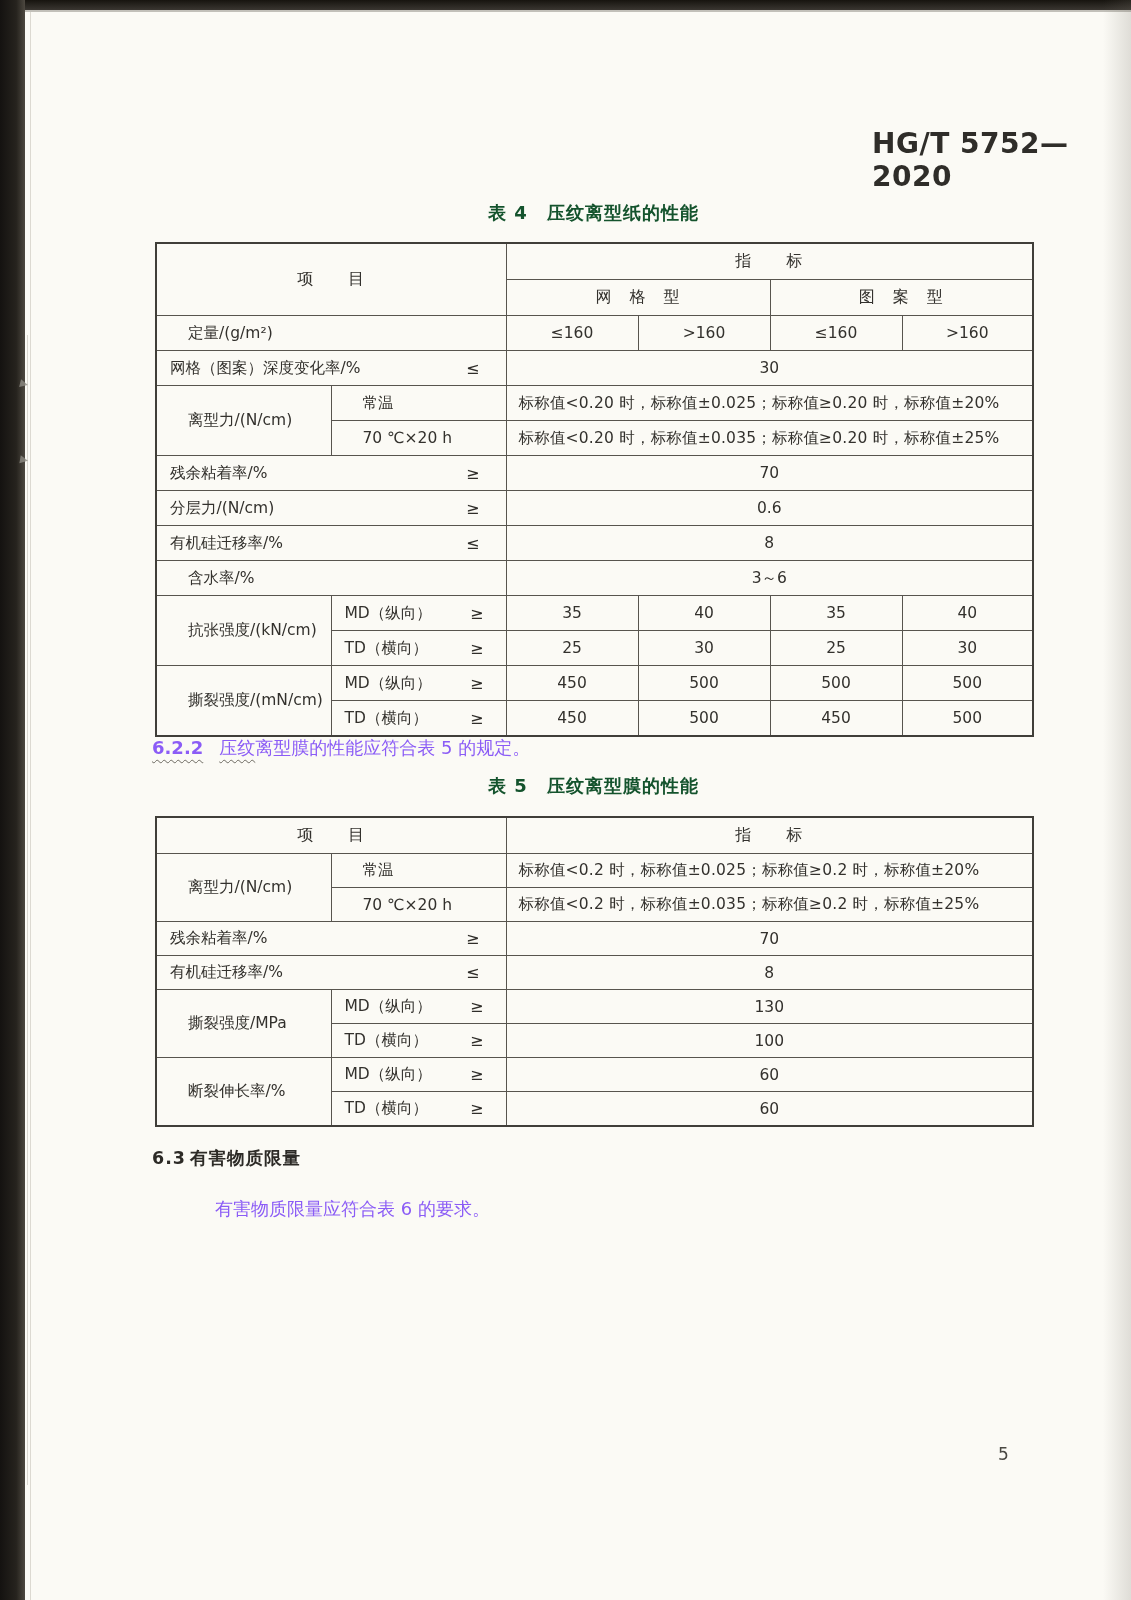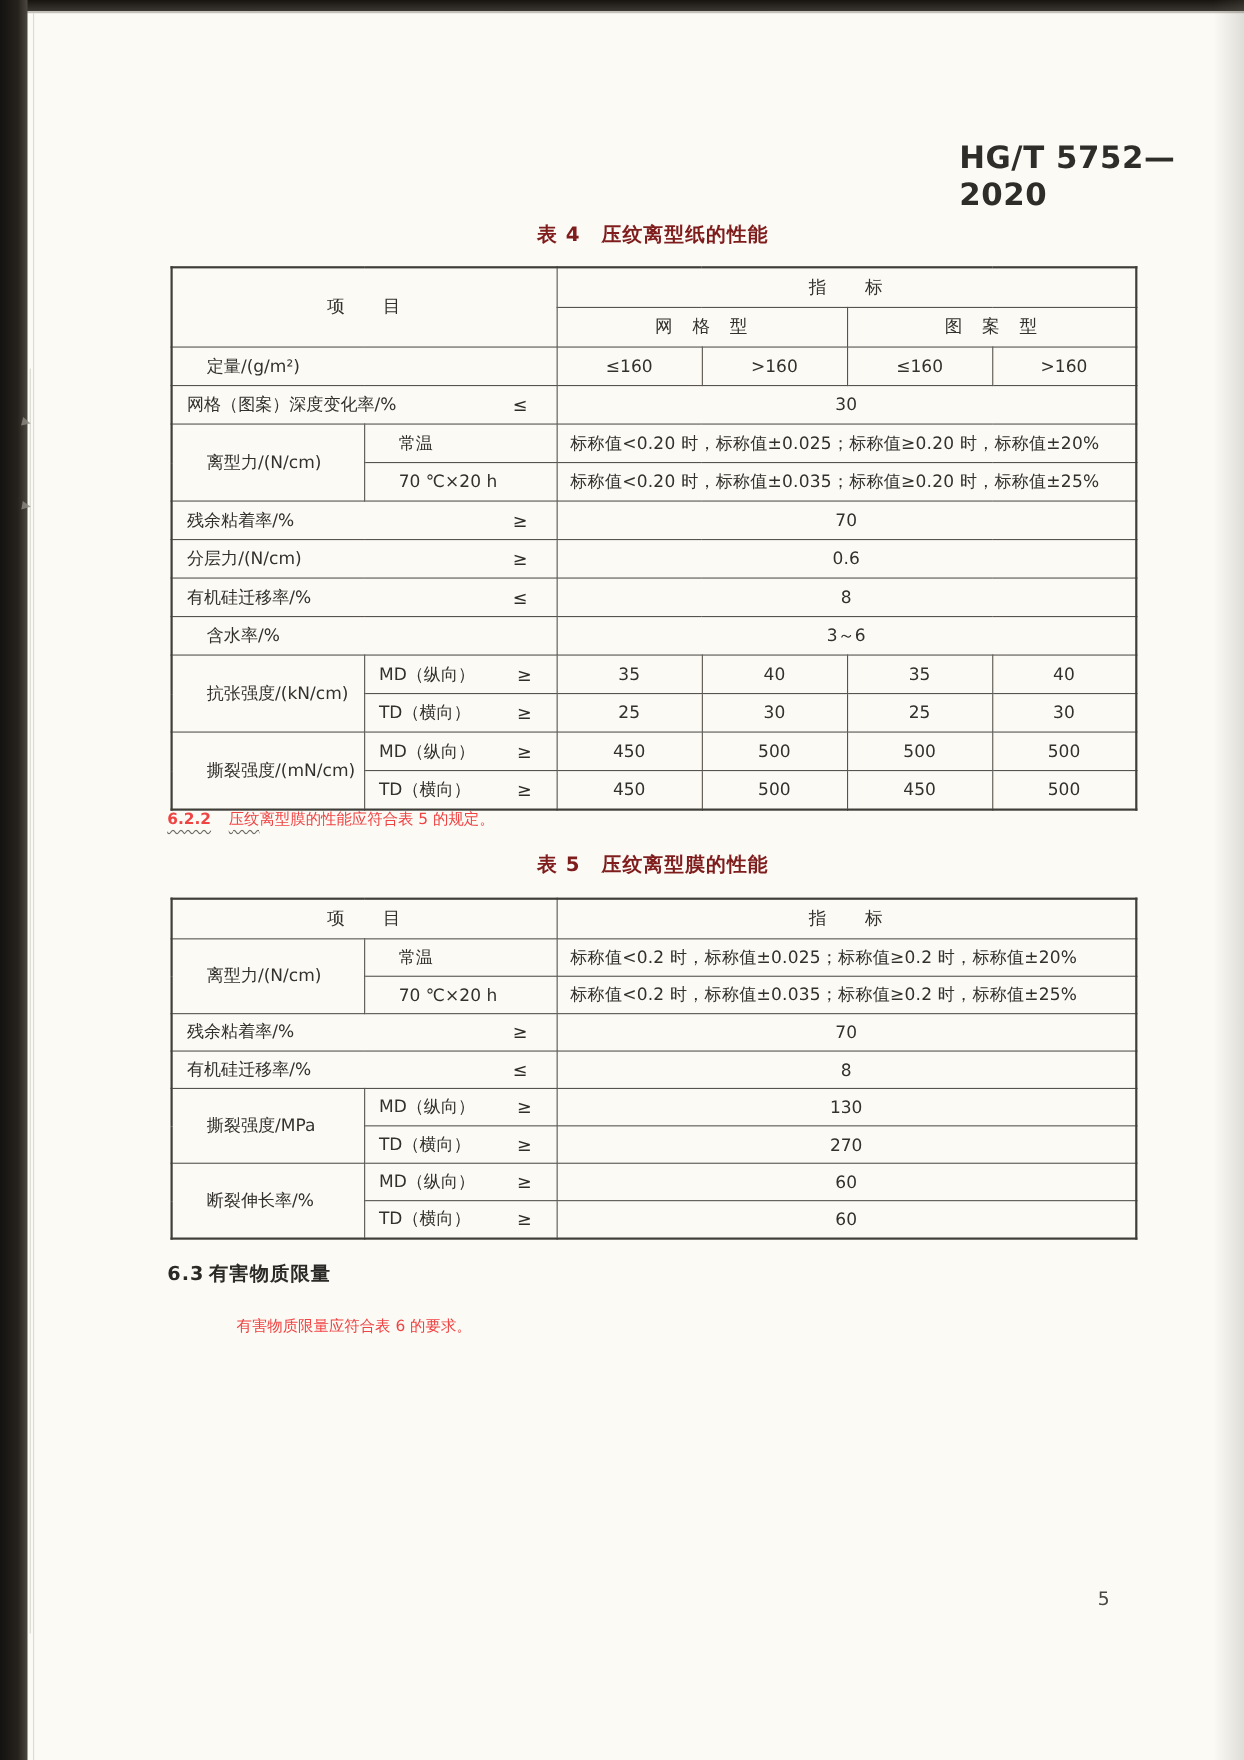--- a/index.html
+++ b/index.html
@@ -16,39 +16,39 @@
   .scan-left{left:0;top:0;width:25px;height:1600px;background:linear-gradient(to right,#141210 0%,#26231e 65%,#4d4840 100%);}
   .page-edge-left{left:30px;top:12px;width:1px;height:1588px;background:#dcd9d1;}
   .right-shade{right:0;top:0;width:28px;height:1600px;background:linear-gradient(to right,rgba(110,105,95,0),rgba(110,105,95,0.20));}
   .crease{left:27px;top:335px;width:1px;height:1150px;background:#c6c3ba;opacity:.65;}
   .mark{width:0;height:0;border-top:4px solid transparent;border-bottom:4px solid transparent;border-left:8px solid #8f8c84;opacity:.8;}
   .mark1{left:20px;top:380px;transform:rotate(14deg);}
   .mark2{left:20px;top:456px;transform:rotate(10deg);}
   
   .header-code{left:872px;top:127px;font-size:28px;font-weight:bold;letter-spacing:.5px;color:#2f2d29;}
   
-  .tbl-title{left:155px;width:877px;text-align:center;font-weight:bold;font-size:18px;color:#7f1d1d;letter-spacing:1px;}
+  .tbl-title{left:155px;width:877px;text-align:center;font-weight:bold;font-size:18px;color:#14532d;letter-spacing:1px;}
   .t4-title{top:201px;}
   .t5-title{top:774px;}
   
   table.spec{border-collapse:collapse;table-layout:fixed;width:877px;border:2px solid #403e39;}
   .spec td{
     border:1px solid #57544e;font-size:15.5px;color:#33312d;
     text-align:center;vertical-align:middle;padding:0 4px;height:34px;overflow:hidden;
   }
   .t5 td{height:33px;}
   .spec tr.h td{height:35px;font-size:16px;letter-spacing:1px;}
   .spec td.lbl{text-align:left;padding-left:31px;}
   .spec td.nopad{padding:0;}
   .fl{display:flex;justify-content:space-between;align-items:center;height:100%;padding:0 26px 0 13px;}
   .fl2{display:flex;justify-content:space-between;align-items:center;height:100%;padding:0 22px 0 13px;}
   .cmp{font-size:16px;color:#2f2d29;}
   .specv{text-align:left !important;padding-left:12px !important;letter-spacing:.2px;}
   
-  .para{font-size:14px;color:#ef4444;}
+  .para{font-size:18px;color:#8b5cf6;}
   .p622{left:152px;top:736px;width:860px;}
   .num{font-weight:bold;margin-right:16px;}
   .wavy{text-decoration:underline wavy #6d6a62 1px;text-underline-offset:5px;}
   .h63{left:152px;top:1146px;font-size:17.5px;font-weight:bold;letter-spacing:1px;color:#2c2a26;}
   .h63 .num{margin-right:4px;}
   .p63{left:189px;top:1197px;margin-left:26px;}
   .page-num{left:998px;top:1444px;font-size:17px;color:#4a4843;}
 </style>
 </head>
 <body>
@@ -260,21 +260,21 @@
       </td>
       <td>130</td>
     </tr>
     <tr>
       <td class="nopad">
         <div class="fl2">
           <span>TD（横向）</span>
           <span class="cmp">≥</span>
         </div>
       </td>
-      <td>270</td>
+      <td>100</td>
     </tr>
 
     <tr>
       <td rowspan="2" class="lbl"><span>断裂伸长率/%</span></td>
       <td class="nopad">
         <div class="fl2">
           <span>MD（纵向）</span>
           <span class="cmp">≥</span>
         </div>
       </td>

